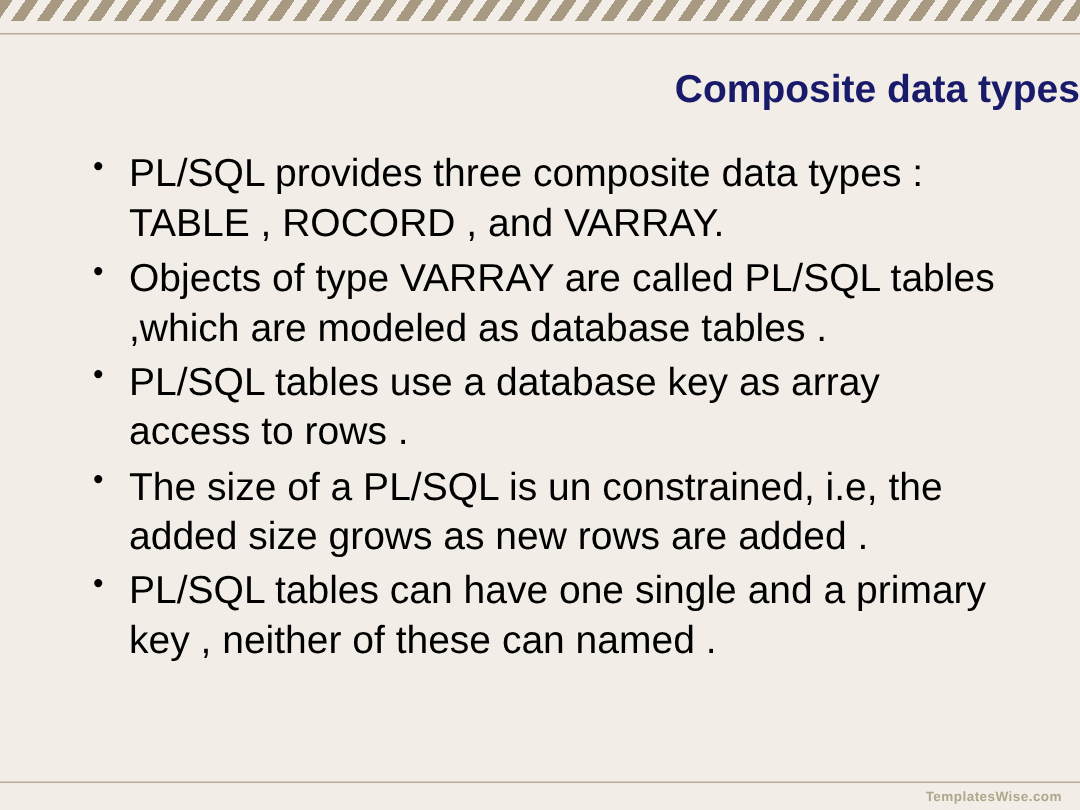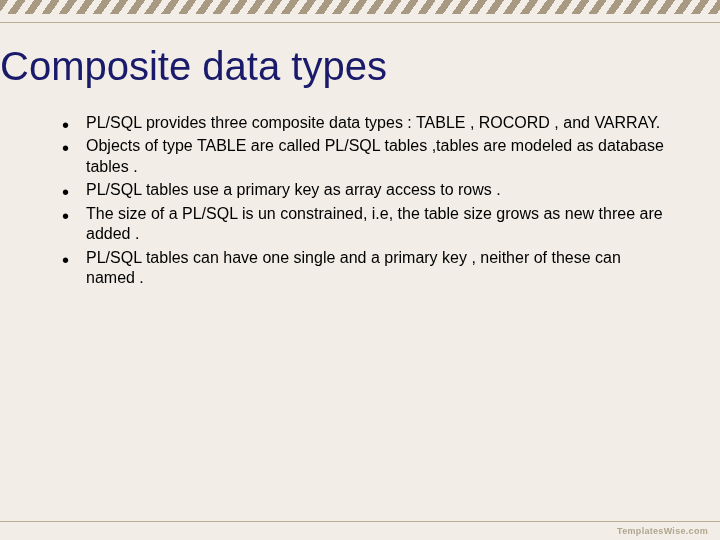--- a/index.html
+++ b/index.html
@@ -31,37 +31,37 @@
   }
   .thin-line-bottom {
     position: absolute;
     bottom: 18px;
     left: 0;
     right: 0;
     height: 1px;
     background: #b8ac94;
   }
   .title {
-    font-size: 40px;
-    font-weight: normal;
+    font-size: 26px;
+    font-weight: bold;
     color: #1a1a6b;
-    text-align: left;
+    text-align: right;
     margin-top: 30px;
     margin-bottom: 24px;
   }
   .content {
     padding: 0 48px 0 58px;
   }
   ul {
     list-style: none;
   }
   li {
     position: relative;
     padding-left: 28px;
-    font-size: 16px;
+    font-size: 26px;
     line-height: 1.28;
     color: #000;
     margin-bottom: 3px;
   }
   li::before {
     content: "•";
     position: absolute;
     left: 4px;
     top: 0;
     font-size: 20px;
@@ -81,21 +81,21 @@
 <body>
 
 <div class="top-border"></div>
 <div class="thin-line-top"></div>
 
 <h1 class="title">Composite data types</h1>
 
 <div class="content">
   <ul>
     <li>PL/SQL provides three composite data types : TABLE , ROCORD , and VARRAY.</li>
-    <li>Objects of type TABLE are called PL/SQL tables ,tables are modeled as database tables .</li>
-    <li>PL/SQL tables use a primary key as array access to rows .</li>
-    <li>The size of a PL/SQL is un constrained, i.e, the table size grows as new three are added .</li>
+    <li>Objects of type VARRAY are called PL/SQL tables ,which are modeled as database tables .</li>
+    <li>PL/SQL tables use a database key as array access to rows .</li>
+    <li>The size of a PL/SQL is un constrained, i.e, the added size grows as new rows are added .</li>
     <li>PL/SQL tables can have one single and a primary key , neither of these can named .</li>
   </ul>
 </div>
 
 <div class="thin-line-bottom"></div>
 <div class="watermark">TemplatesWise.com</div>
 
 </body></html>

